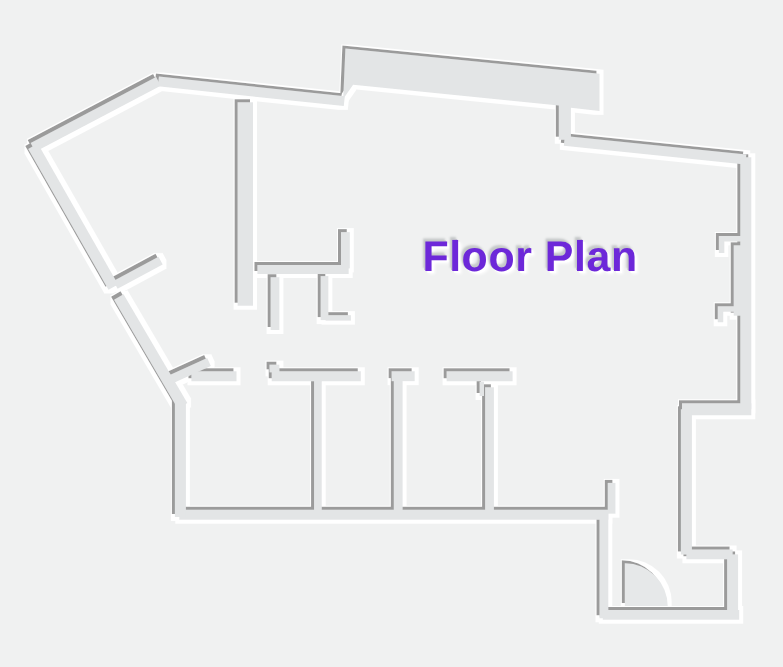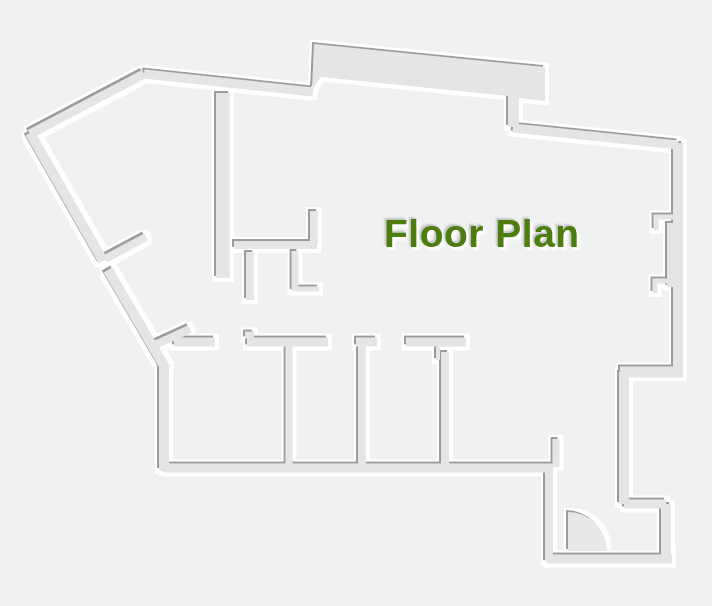--- a/index.html
+++ b/index.html
@@ -79,14 +79,14 @@
         <polyline points="445,352 445,464" fill="none" stroke="#e3e5e6" stroke-width="8" stroke-linecap="butt" stroke-linejoin="miter"></polyline>
         <polyline points="289,346 289,464" fill="none" stroke="#e3e5e6" stroke-width="7" stroke-linecap="butt" stroke-linejoin="miter"></polyline>
         <polyline points="556,439 556,467" fill="none" stroke="#e3e5e6" stroke-width="7" stroke-linecap="butt" stroke-linejoin="miter"></polyline>
         <polyline points="678,217 656,217 656,230" fill="none" stroke="#e3e5e6" stroke-width="5" stroke-linecap="butt" stroke-linejoin="miter"></polyline>
         <polyline points="678,281 655,281 655,293" fill="none" stroke="#e3e5e6" stroke-width="5" stroke-linecap="butt" stroke-linejoin="miter"></polyline>
         <polyline points="671,223 671,287" fill="none" stroke="#e3e5e6" stroke-width="8" stroke-linecap="butt" stroke-linejoin="miter"></polyline>
         <path d="M 568 551 L 568 512 A 39 39 0 0 1 607 551 Z" fill="#e6e8e9"></path>
       </g>
   </svg>
 
-  <div class="plan-title" style="left: 384px; top: 212px; font-size: 39px; color: #4d7c0f; text-shadow: rgb(197, 200, 201) -1px -1px 0px, rgb(197, 200, 201) -2px -2px 2px, rgb(255, 255, 255) 2px 2px 0px, rgb(255, 255, 255) 3px 3px 3px;">Floor Plan</div>
+  <div class="plan-title" style="left: 384px; top: 212px; font-size: 39px; color: #6d28d9; text-shadow: rgb(197, 200, 201) -1px -1px 0px, rgb(197, 200, 201) -2px -2px 2px, rgb(255, 255, 255) 2px 2px 0px, rgb(255, 255, 255) 3px 3px 3px;">Floor Plan</div>
 </div>
 
 </body></html>

